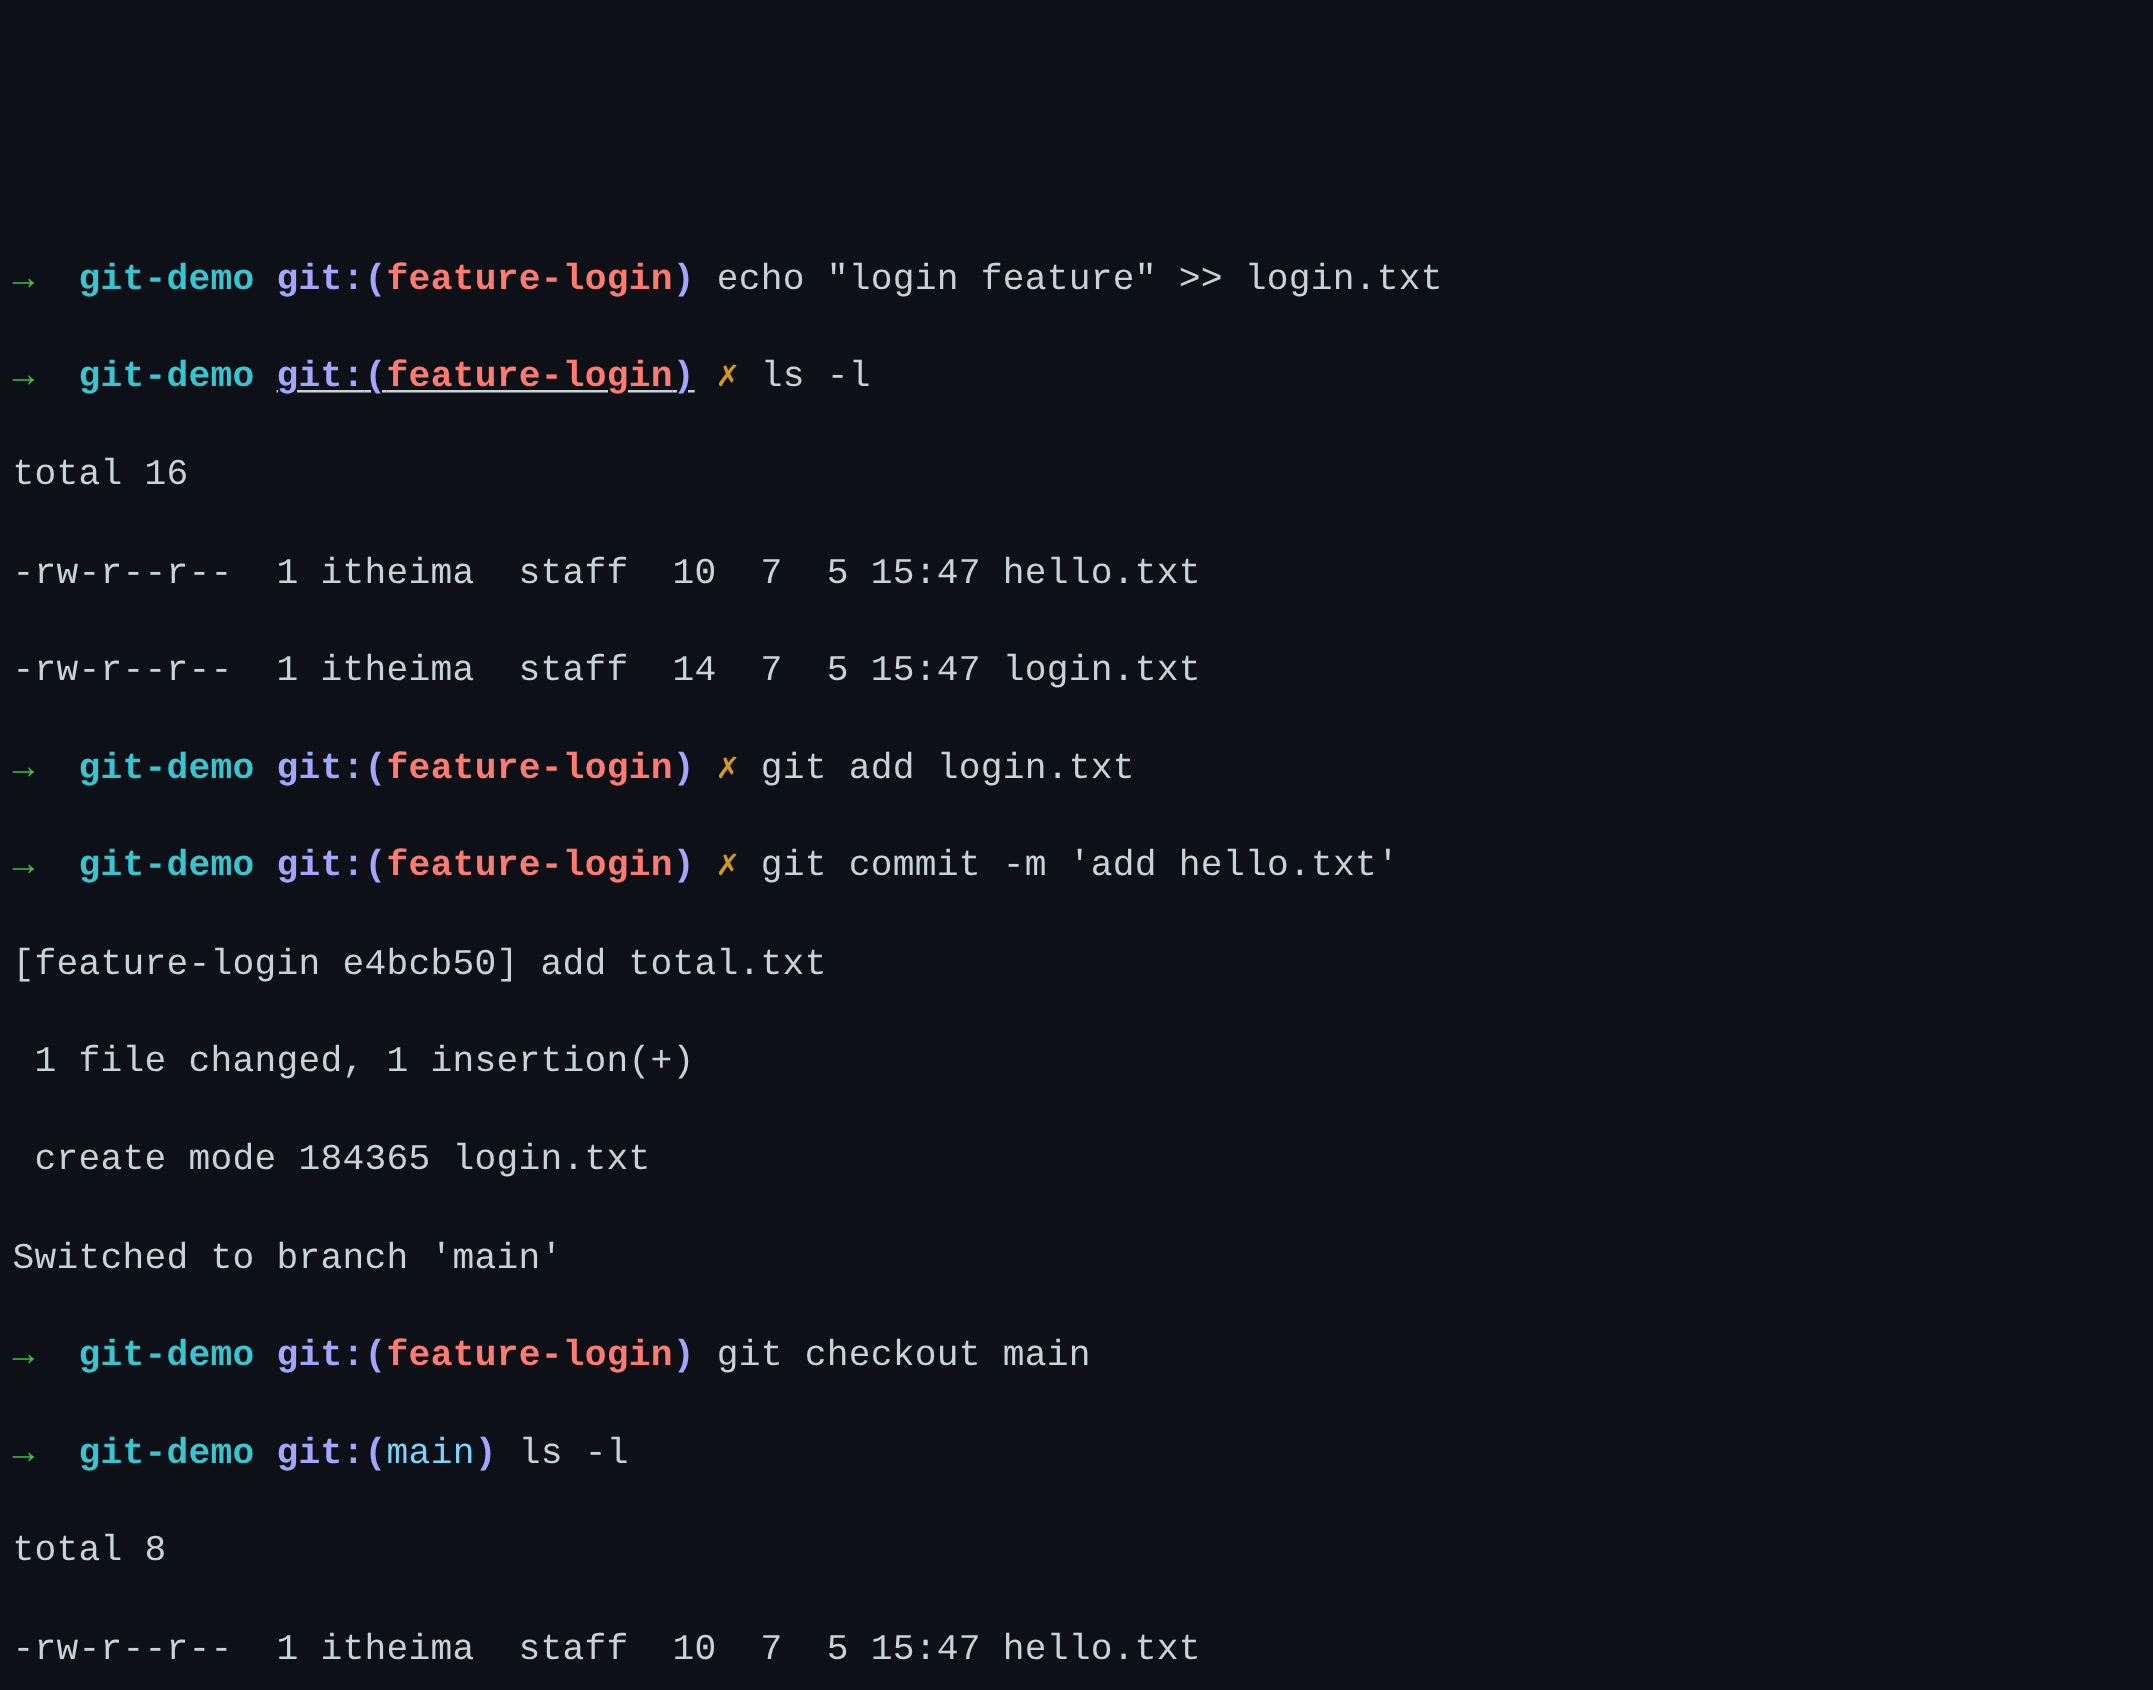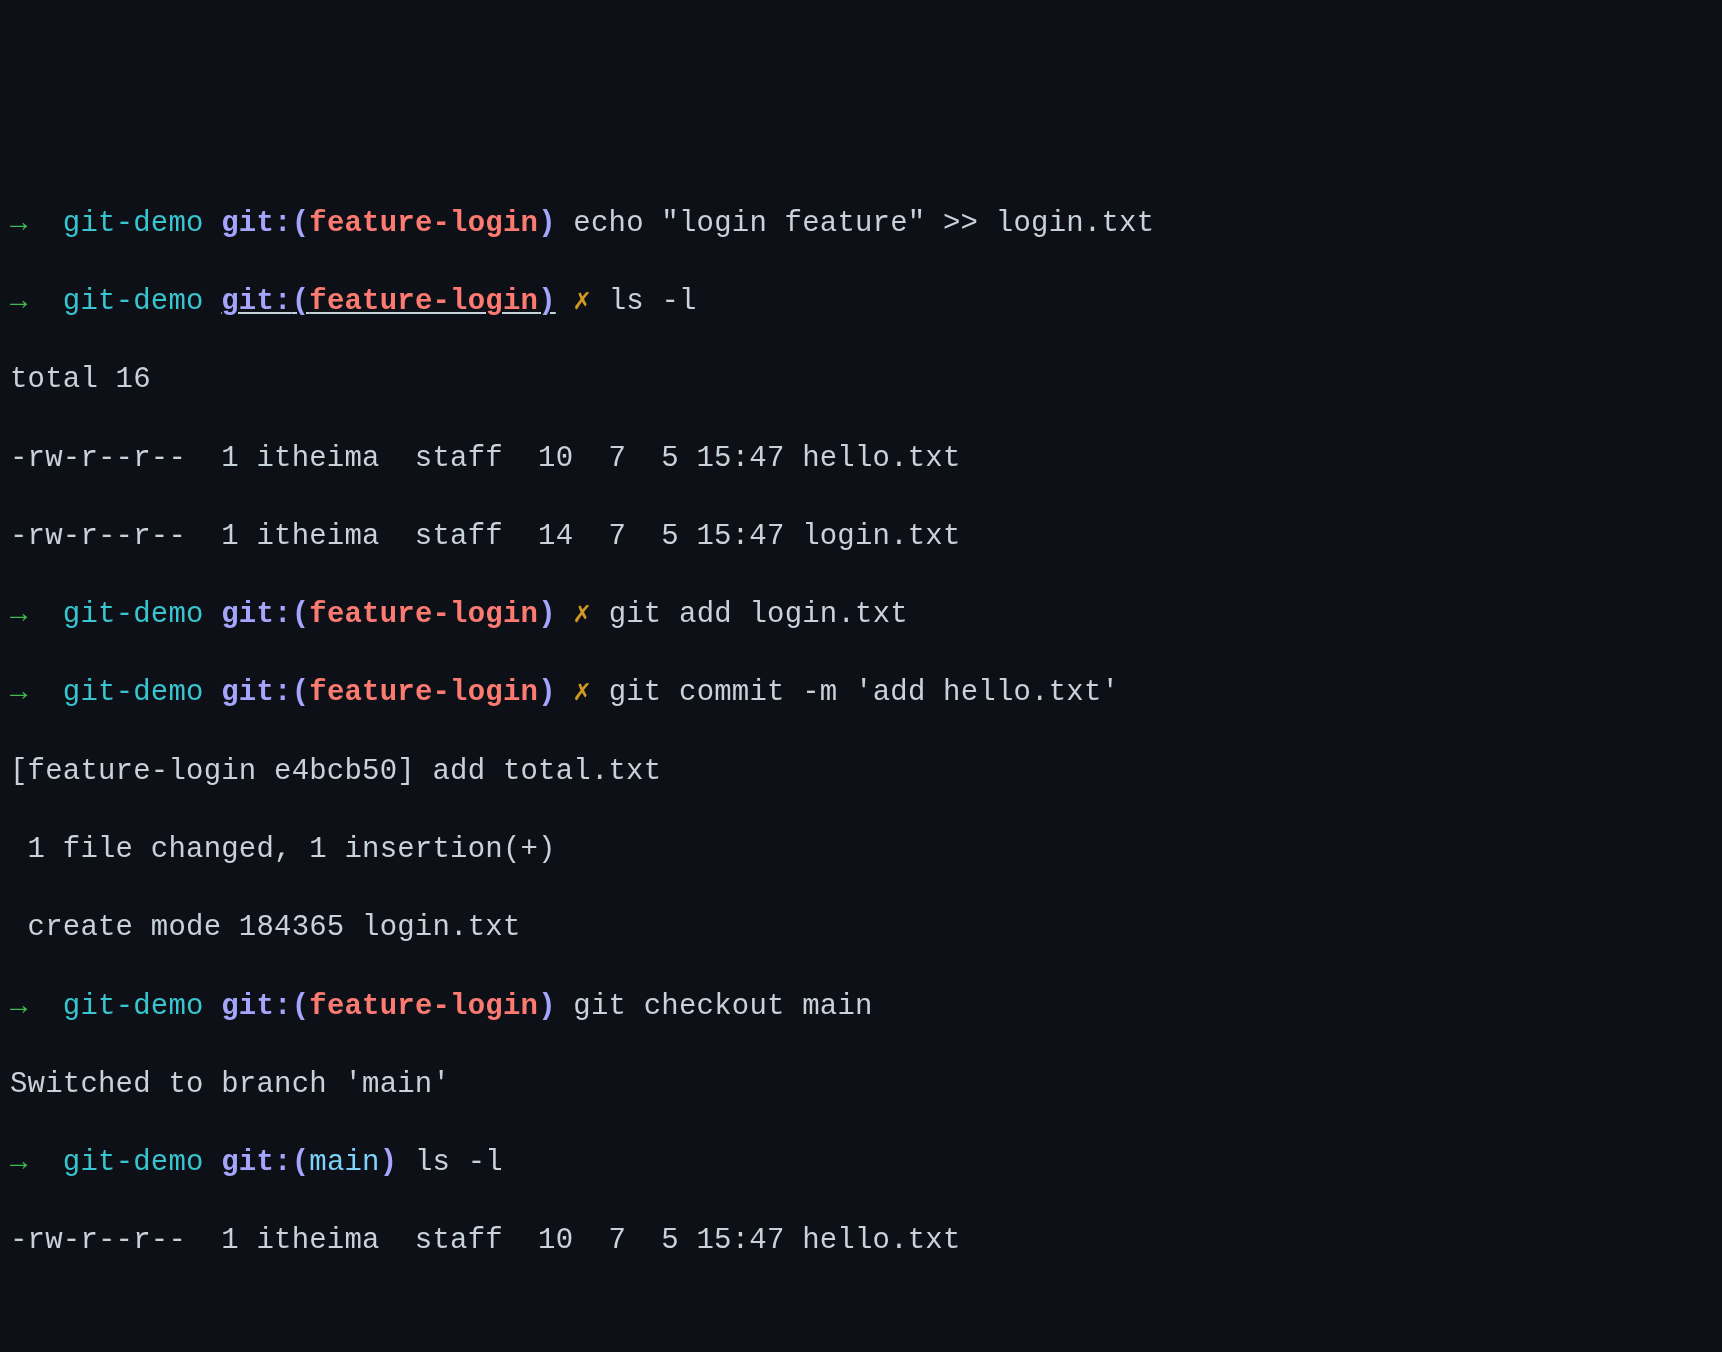--- a/index.html
+++ b/index.html
@@ -14,21 +14,21 @@
     font-size: 29px;
     line-height: 1.35;
     padding: 8px 10px;
     white-space: pre;
     letter-spacing: 0.2px;
   }
   .line {
     min-height: 1.35em;
   }
   .arrow { color: #3fb950; font-weight: bold; }
-  .dir { color: #39c5cf; font-weight: normal; }
+  .dir { color: #39c5cf; font-weight: bold; }
   .git-label { color: #a5a5ff; font-weight: bold; }
   .paren { color: #a5a5ff; font-weight: bold; }
   .branch-feature { color: #ff7b72; font-weight: bold; }
   .branch-main { color: #7dd3fc; font-weight: normal; }
   .dirty { color: #d29922; font-weight: bold; }
   .cmd { color: #c9d1d9; }
   .out { color: #c9d1d9; }
   .underline { text-decoration: underline; text-decoration-thickness: 2px; text-underline-offset: 3px; }
   .git-label-u { color: #a5a5ff; font-weight: bold; }
   .branch-feature-u { color: #ff7b72; font-weight: bold; }
@@ -42,23 +42,24 @@
 <div class="line"><span class="arrow">→</span>  <span class="dir">git-demo</span> <span class="git-label">git:</span><span class="paren">(</span><span class="branch-feature">feature-login</span><span class="paren">)</span> <span class="cmd">echo "login feature" &gt;&gt; login.txt</span></div>
 <div class="line"><span class="arrow">→</span>  <span class="dir">git-demo</span> <span class="underline"><span class="git-label-u">git:</span><span class="paren">(</span><span class="branch-feature-u">feature-login</span><span class="paren">)</span></span> <span class="dirty">✗</span> <span class="cmd">ls -l</span></div>
 <div class="line out">total 16</div>
 <div class="line out">-rw-r--r--  1 itheima  staff  10  7  5 15:47 hello.txt</div>
 <div class="line out">-rw-r--r--  1 itheima  staff  14  7  5 15:47 login.txt</div>
 <div class="line"><span class="arrow">→</span>  <span class="dir">git-demo</span> <span class="git-label">git:</span><span class="paren">(</span><span class="branch-feature">feature-login</span><span class="paren">)</span> <span class="dirty">✗</span> <span class="cmd">git add login.txt</span></div>
 <div class="line"><span class="arrow">→</span>  <span class="dir">git-demo</span> <span class="git-label">git:</span><span class="paren">(</span><span class="branch-feature">feature-login</span><span class="paren">)</span> <span class="dirty">✗</span> <span class="cmd">git commit -m 'add hello.txt'</span></div>
 <div class="line out">[feature-login e4bcb50] add total.txt</div>
 <div class="line out"> 1 file changed, 1 insertion(+)</div>
 <div class="line out"> create mode 184365 login.txt</div>
+<div class="line out">Switched to branch 'main'</div>
 <div class="line"><span class="arrow">→</span>  <span class="dir">git-demo</span> <span class="git-label">git:</span><span class="paren">(</span><span class="branch-feature">feature-login</span><span class="paren">)</span> <span class="cmd">git checkout main</span></div>
-<div class="line out">Switched to branch 'main'</div>
 <div class="line"><span class="arrow">→</span>  <span class="dir">git-demo</span> <span class="git-label">git:</span><span class="paren">(</span><span class="branch-main">main</span><span class="paren">)</span> <span class="cmd">ls -l</span></div>
+<div class="line out">total 8</div>
 <div class="line out">-rw-r--r--  1 itheima  staff  10  7  5 15:47 hello.txt</div>
 
 
 
 
 
 
 
 
 

